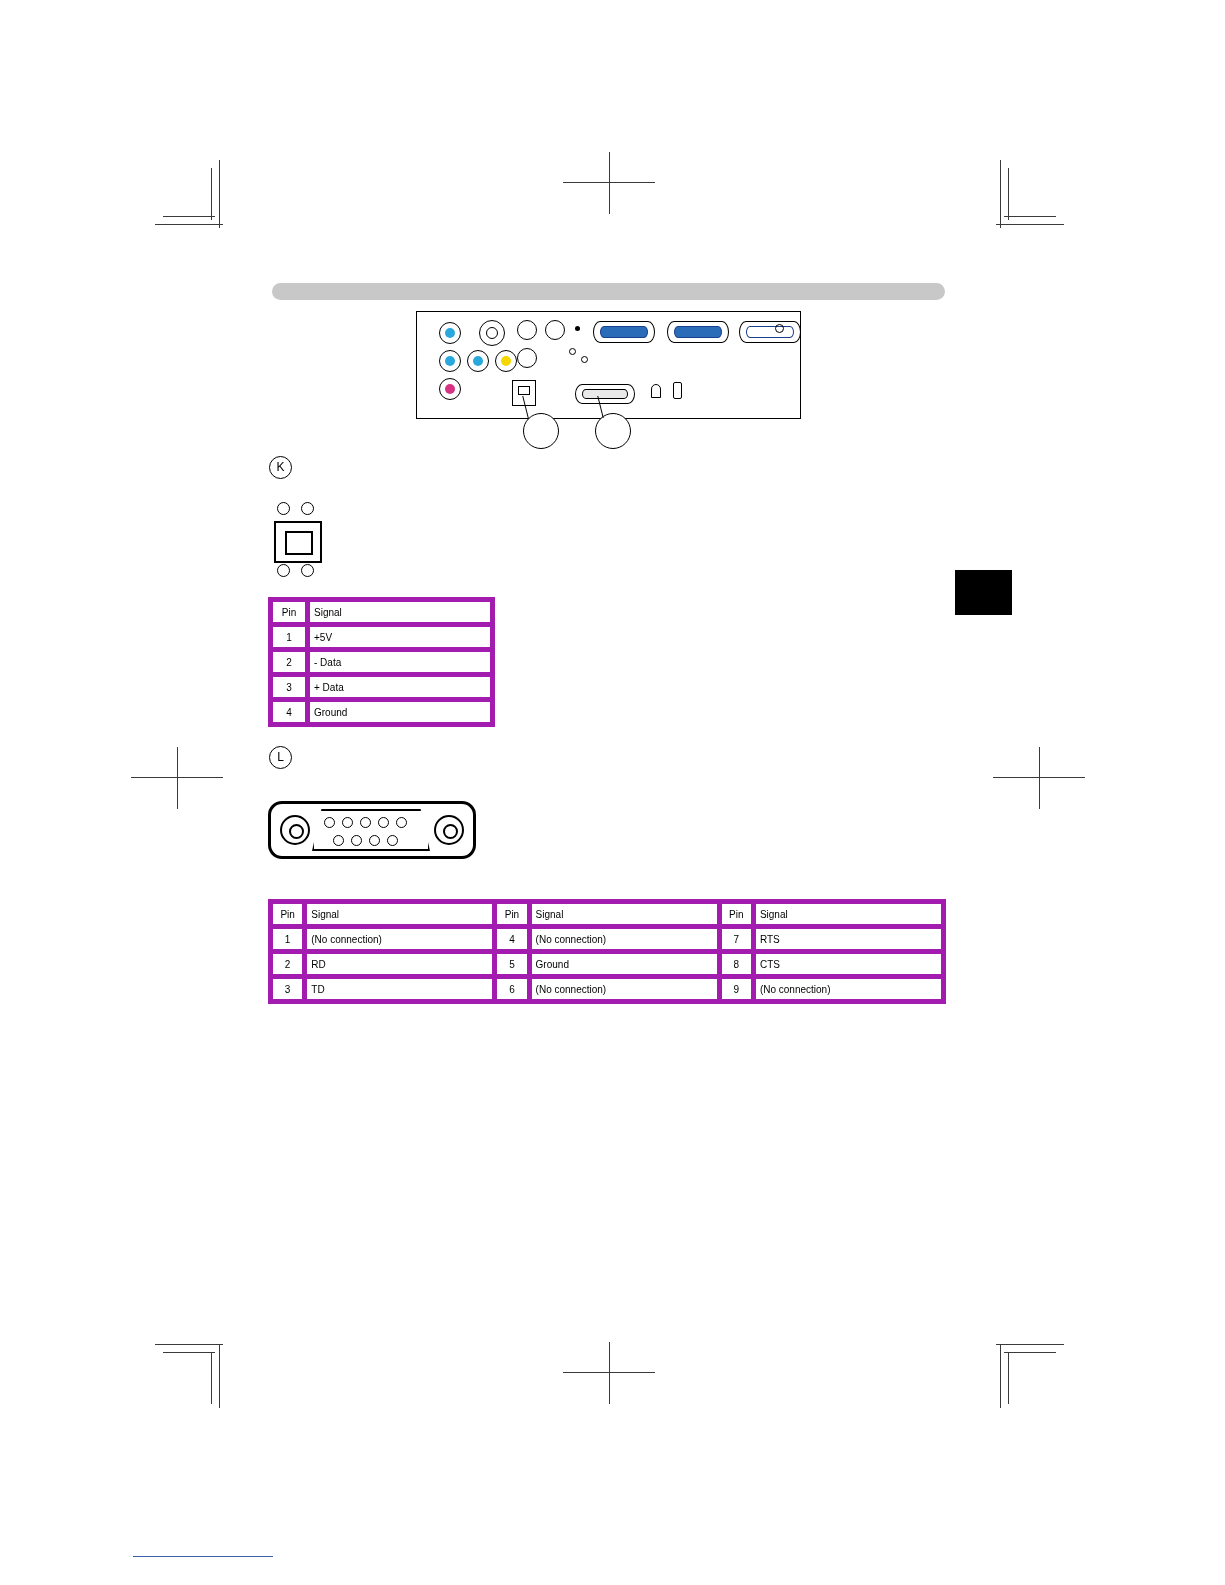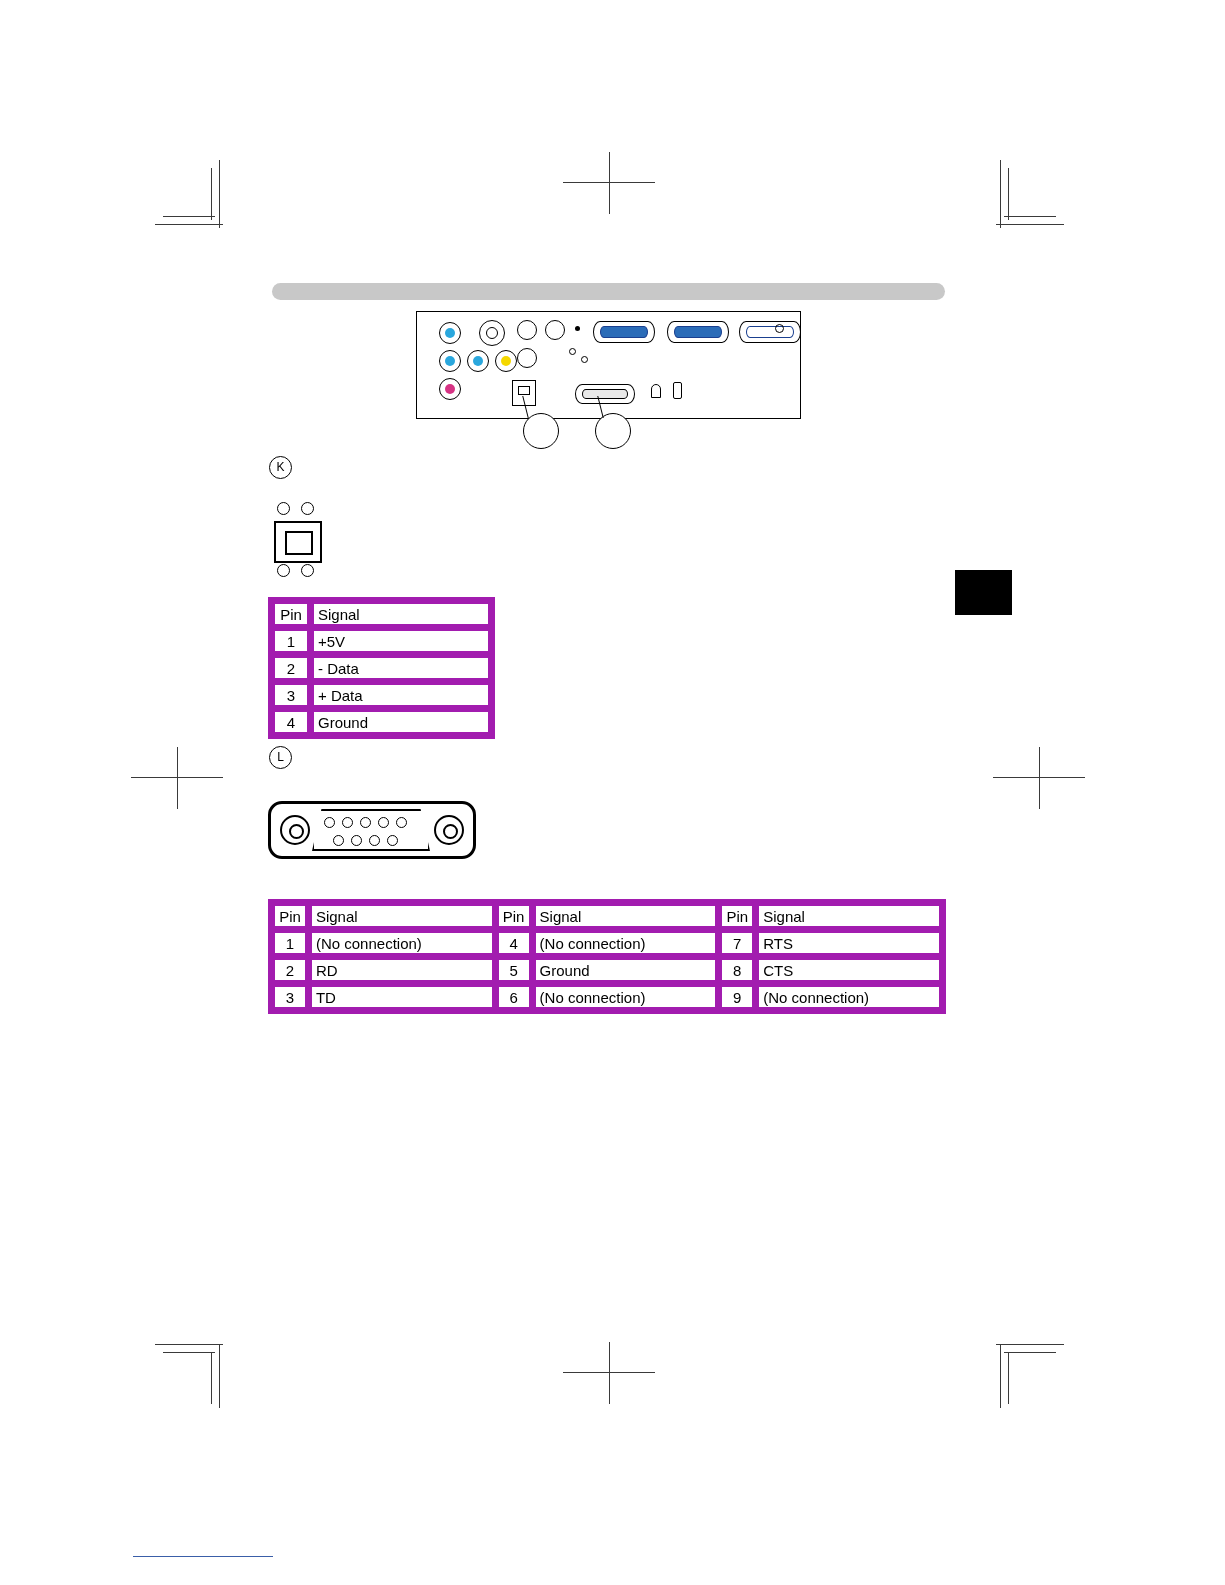--- a/index.html
+++ b/index.html
@@ -220,25 +220,25 @@
   }
 
   
   table.pins {
     position: absolute;
     border-collapse: collapse;
     font-size: 9px;
     background: #ffffff;
   }
   table.pins td {
-    border: 7px solid #a21caf;
+    border: 5px solid #a21caf;
     height: 20px;
     padding: 0 4px;
     vertical-align: middle;
-    font-size: 15px;
+    font-size: 10px;
     line-height: 11px;
     margin-left: 20px;
   }
   .tbl-usb {
     left: 268px;
     top: 597px;
     width: 227px;
   }
   .tbl-usb td.num {
     width: 24px;

